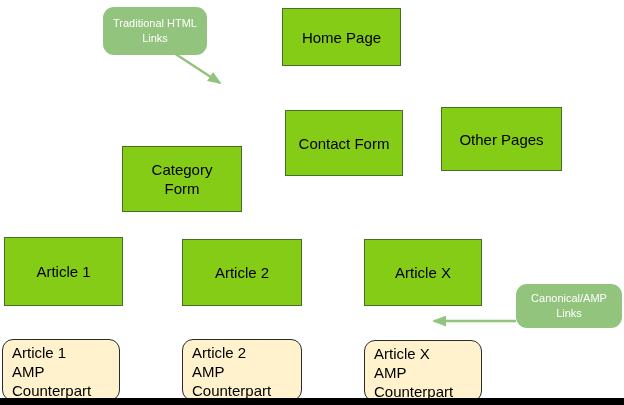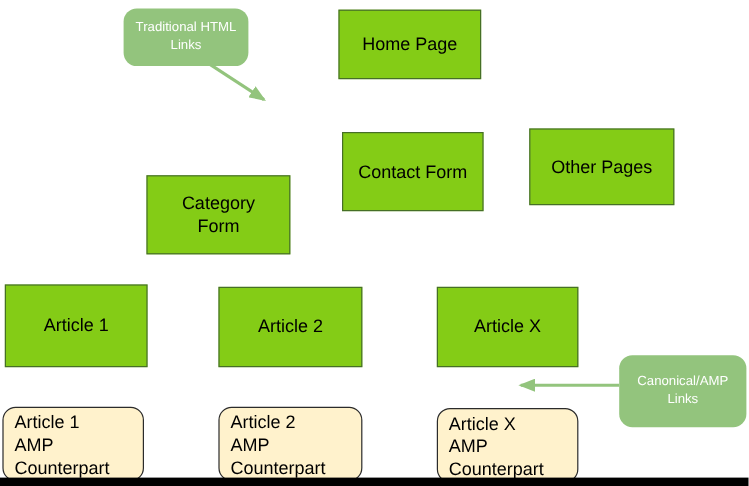--- a/index.html
+++ b/index.html
@@ -115,20 +115,20 @@
     <span class="line">Article X</span>
     <span class="line">AMP</span>
     <span class="line">Counterpart</span>
   </div>
 
   <div class="callout" style="left:103px;top:7px;width:104px;height:48px;">
     <span class="line">Traditional HTML</span>
     <span class="line">Links</span>
   </div>
 
-  <div class="callout" style="left:516px;top:296px;width:106px;height:60px;">
+  <div class="callout" style="left:516px;top:284px;width:106px;height:44px;">
     <span class="line">Canonical/AMP</span>
     <span class="line">Links</span>
   </div>
 
   <div class="bottom-bar"></div>
 
 </div>
 
 </body></html>

